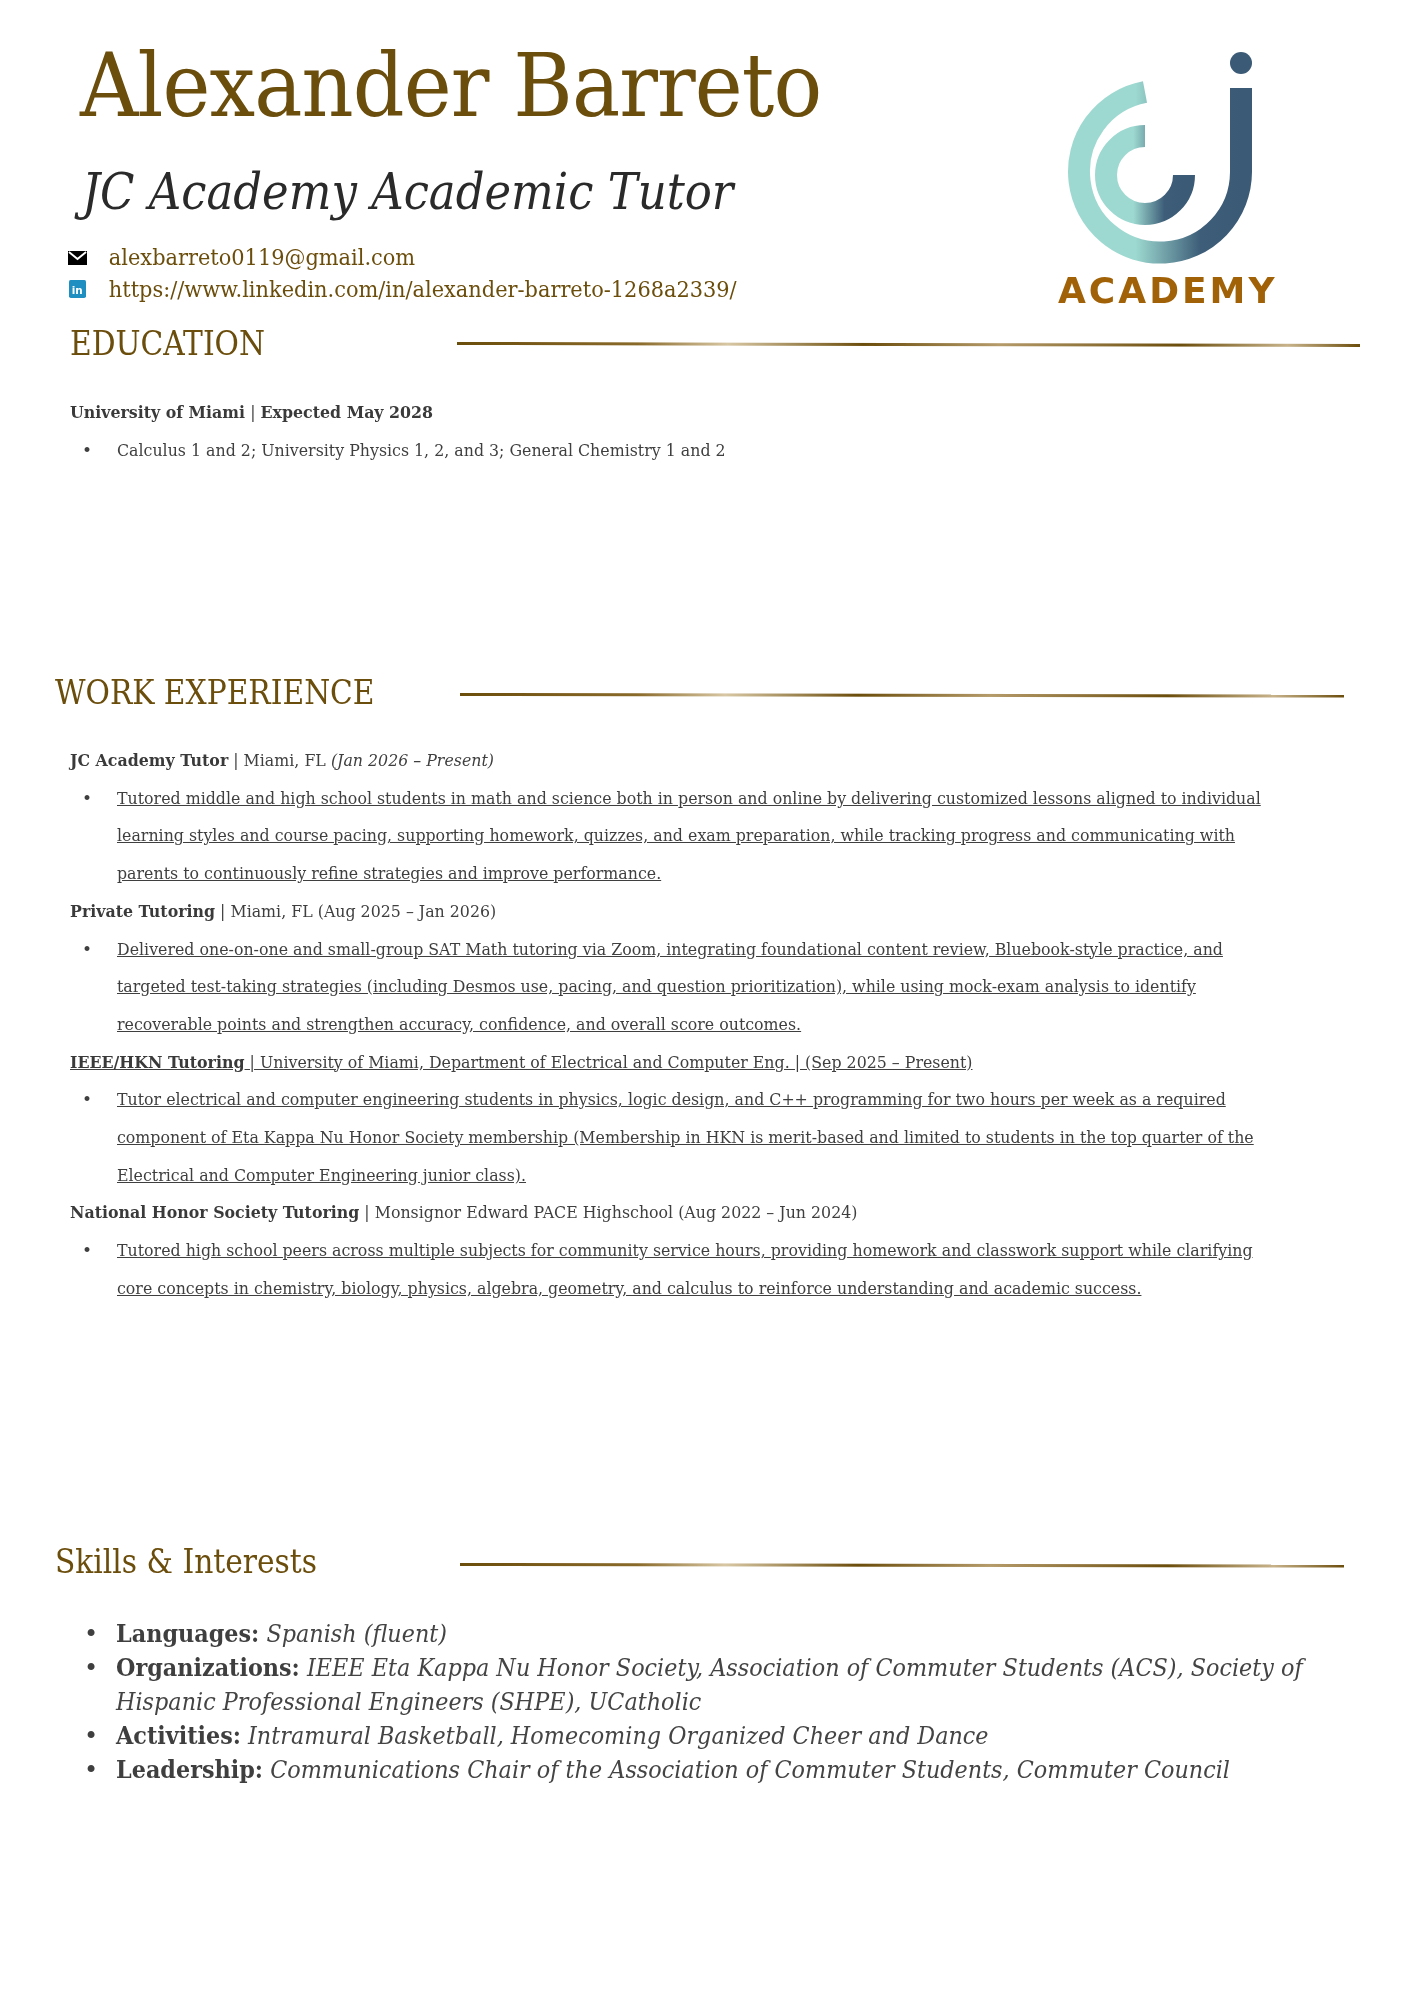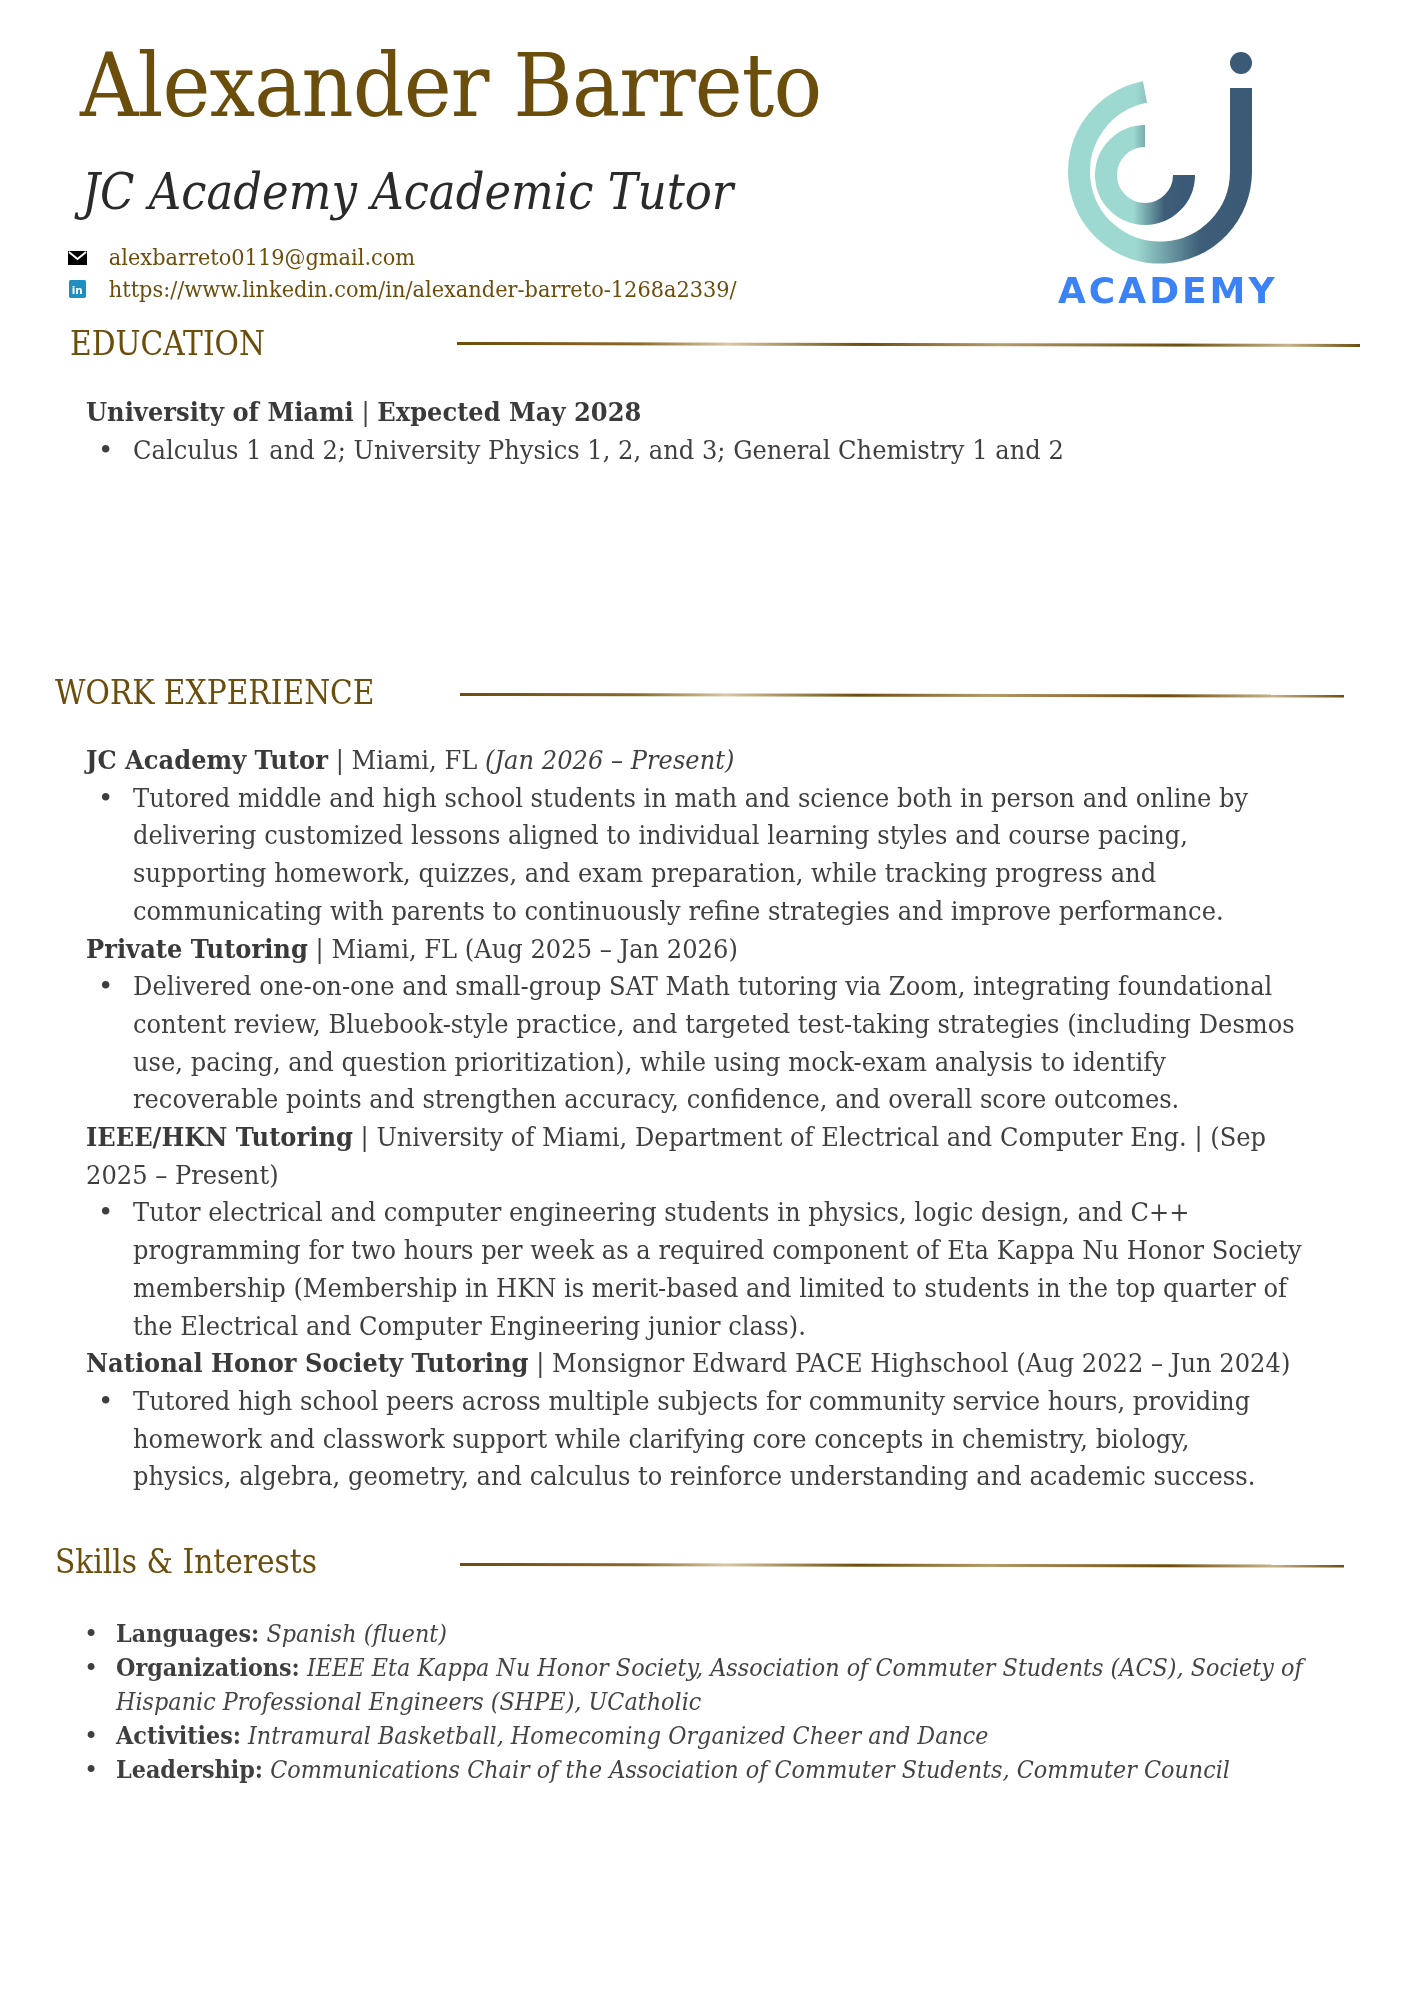--- a/index.html
+++ b/index.html
@@ -9,26 +9,26 @@
   .name { position: absolute; left: 80px; top: 38px; font-family: "DejaVu Serif", serif; font-size: 88px; color: #6b4d0c; letter-spacing: -1px; font-weight: normal; line-height: 1.1; transform: scaleX(0.92); transform-origin: left top; }
   .role { position: absolute; left: 82px; top: 162px; font-family: "DejaVu Serif", serif; font-style: italic; font-size: 50px; color: #2a2a2a; line-height: 1.2; transform: scaleX(0.9); transform-origin: left top; }
 
   .contact { position: absolute; left: 68px; font-size: 22px; color: #6b4d0c; display: flex; align-items: center; transform: scaleX(0.95); transform-origin: left center; }
   .contact.email { top: 245px; }
   .contact.linkedin { top: 277px; }
   .contact .ic { width: 20px; height: 16px; margin-right: 23px; display: inline-flex; align-items: flex-end; justify-content: center; }
   .contact a { color: #6b4d0c; text-decoration: none; }
 
   .logo { position: absolute; left: 1058px; top: 48px; width: 216px; height: 266px; }
-  .logo-text { position: absolute; left: 1058px; top: 270px; width: 216px; text-align: center; font-family: "DejaVu Sans", sans-serif; font-weight: bold; font-size: 36px; color: #3b82f6; letter-spacing: 3px; }
+  .logo-text { position: absolute; left: 1058px; top: 270px; width: 216px; text-align: center; font-family: "DejaVu Sans", sans-serif; font-weight: bold; font-size: 36px; color: #a16207; letter-spacing: 3px; }
 
   .section-title { position: absolute; font-size: 33px; color: #6b4d0c; transform: scaleX(0.9); transform-origin: left top; line-height: 1.2; }
   .rule { position: absolute; height: 3px; background: linear-gradient(90deg, #6b4d0c 0%, #8a6a2a 20%, #d8c7a4 30%, #6b4d0c 45%, #b59b6a 60%, #6b4d0c 80%, #c7b28a 92%, #6b4d0c 100%); transform-origin: left center; }
 
-  .block { position: absolute; left: 86px; width: 1262px; font-size: 26px; line-height: 37.7px; color: #3f3f3f; }
+  .block { position: absolute; left: 70px; width: 1262px; font-size: 17px; line-height: 37.7px; color: #3f3f3f; text-decoration: underline; }
   .block b { color: #3a3a3a; font-weight: bold; }
   .block ul { list-style: none; }
   .block li { position: relative; padding-left: 47px; }
   .block li::before { content: "\2022"; position: absolute; left: 12px; top: 0; color: #3f3f3f; }
   .cond { display: inline-block; transform: scaleX(0.93); transform-origin: left top; white-space: nowrap; }
   .wrap { transform: scaleX(0.93); transform-origin: left top; width: 107.5%; }
 
   .skills { position: absolute; left: 84px; width: 1262px; font-size: 24px; line-height: 34px; }
   .skills li { list-style: none; position: relative; padding-left: 32px; }
   .skills li::before { content: "\2022"; position: absolute; left: 0; top: 0; color: #3f3f3f; }

